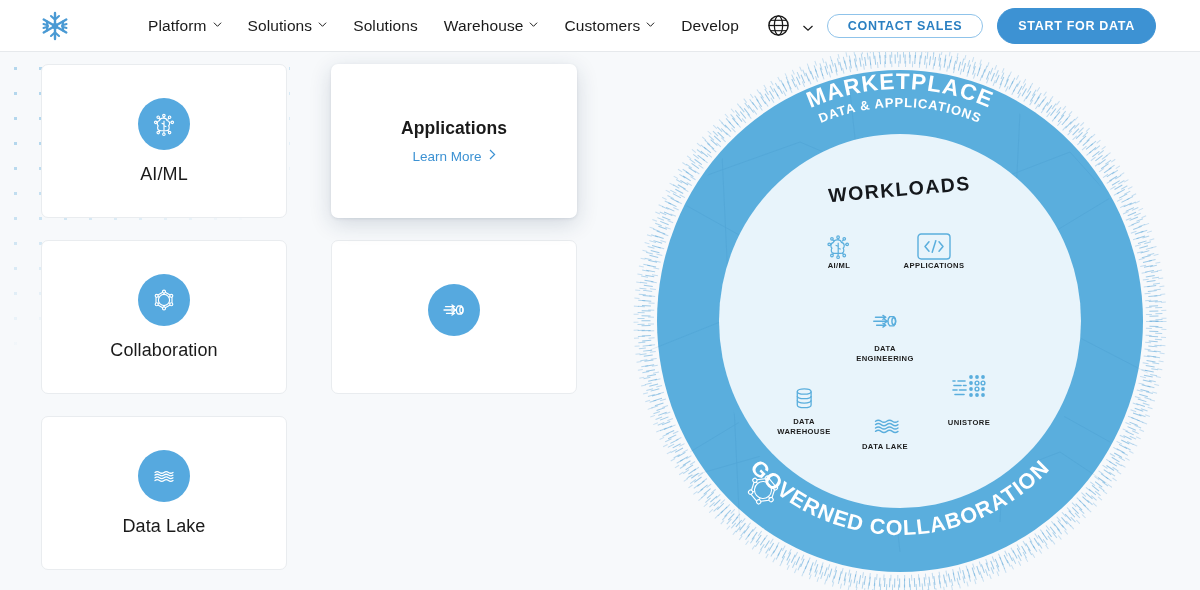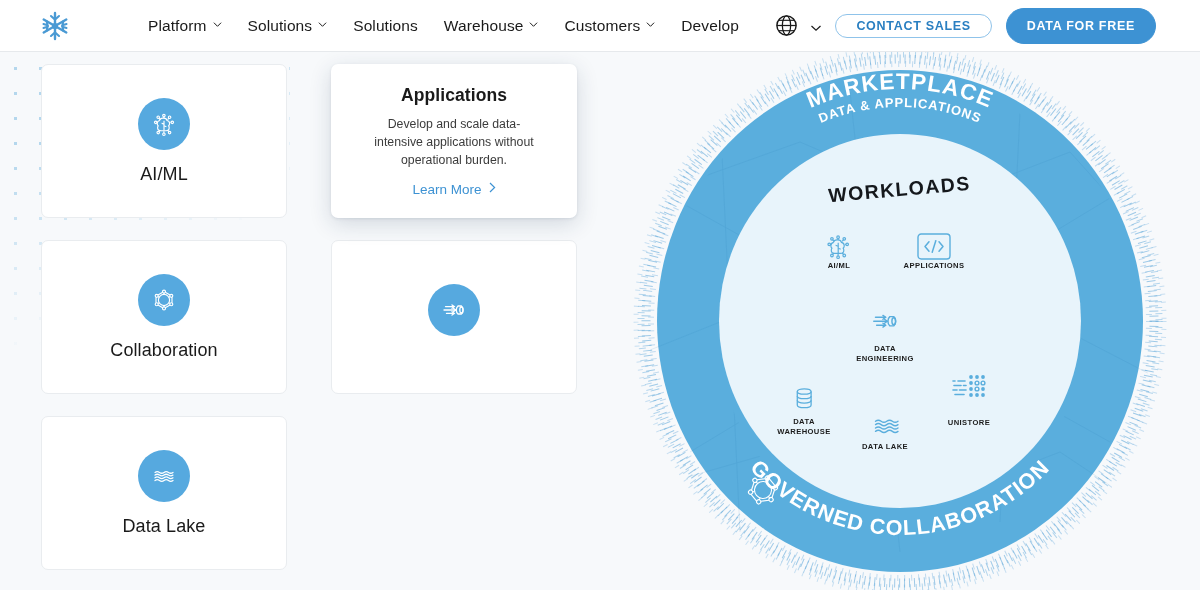--- a/index.html
+++ b/index.html
@@ -212,21 +212,21 @@
         <line x1="4.6" y1="7.6" x2="21.4" y2="7.6" stroke="#1a1a1a" stroke-width="1.2"></line>
         <line x1="4.6" y1="18.4" x2="21.4" y2="18.4" stroke="#1a1a1a" stroke-width="1.2"></line>
       </svg>
     </span>
     <span class="globe-chev">
       <svg width="12" height="12" viewBox="0 0 12 12">
           <path d="M1.5 4 L6 8.2 L10.5 4" stroke="#1a1a1a" stroke-width="1.2" fill="none"></path>
         </svg>
     </span>
     <div class="btn btn-outline">CONTACT SALES</div>
-    <div class="btn btn-solid">DATA FOR FREE</div>
+    <div class="btn btn-solid">START FOR DATA</div>
   </div>
 </div>
 
 <div class="stage">
 
   <div class="dots-left"></div>
   <div class="dots-mask"></div>
 
   <div class="grid">
 
@@ -255,21 +255,20 @@
             <line x1="14.9" y1="23.9" x2="14.9" y2="22.2"></line>
             <line x1="19.9" y1="22.5" x2="18.6" y2="21.3"></line>
           </g>
         </svg>
       </div>
       <div class="card-title">AI/ML</div>
     </div>
 
     <div class="card active">
       <div class="card-title">Applications</div>
-      <div class="card-desc">Develop and scale data-intensive applications without operational burden.</div>
       <div class="card-link">
         <span>Learn More</span>
         <span class="card-link-arrow">
           <svg width="7" height="11" viewBox="0 0 7 11">
               <path d="M1 1 L5.6 5.5 L1 10" stroke="#3d92d3" stroke-width="1.2" fill="none"></path>
             </svg>
         </span>
       </div>
     </div>
 

